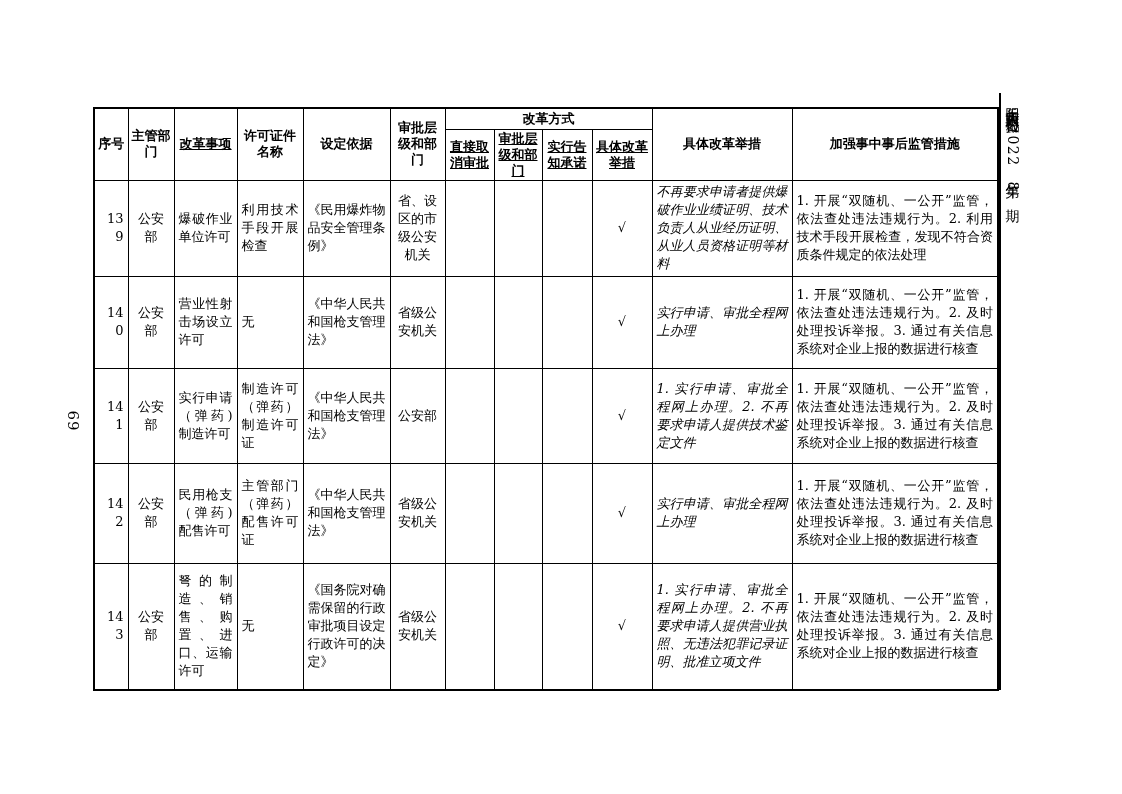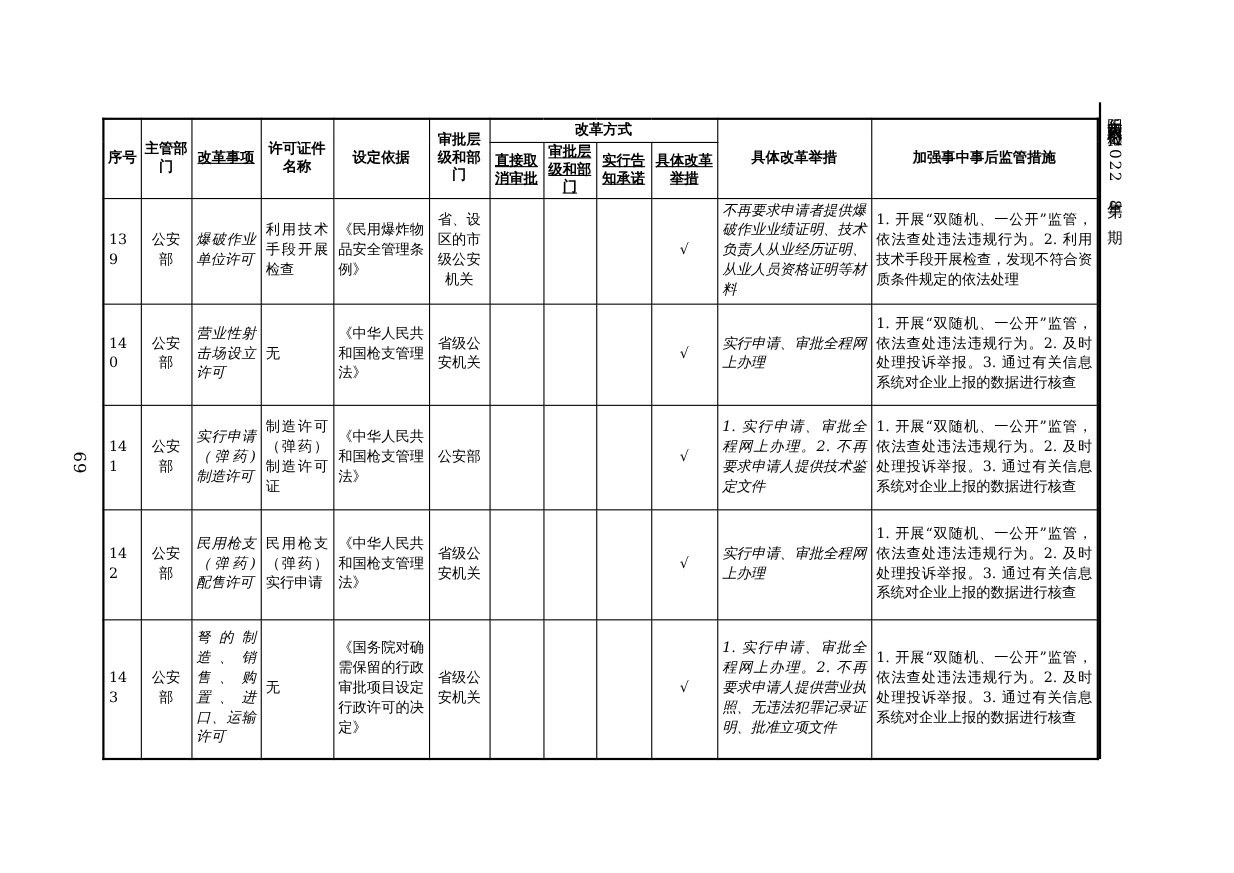--- a/index.html
+++ b/index.html
@@ -74,23 +74,23 @@
     line-height: 18px;
     padding: 2px 4px;
   }
   tr.hr1 { height: 21px; }
   tr.hr2 { height: 49px; }
   tr.rh-139 { height: 96px; }
   tr.rh-140 { height: 92px; }
   tr.rh-141 { height: 95px; }
   tr.rh-142 { height: 100px; }
   tr.rh-143 { height: 127px; }
-  td.c-serial  { text-align: left; }
+  td.c-serial  { text-align: right; }
   td.c-dept    { text-align: center; }
-  td.c-item    { text-align: justify; text-justify: inter-character; padding: 2px 7px; font-style: italic; }
+  td.c-item    { text-align: justify; text-justify: inter-character; padding: 2px 7px; }
   td.c-license { text-align: justify; text-justify: inter-character; }
   td.c-basis   { text-align: justify; text-justify: inter-character; padding: 2px 11px; }
   td.c-level   { text-align: center; }
   td.c-check   { text-align: center; }
   td.c-measures    { text-align: justify; text-justify: inter-character; font-style: italic; }
   td.c-supervision { text-align: justify; text-justify: inter-character; }
 </style>
 </head>
 <body>
 
@@ -175,21 +175,21 @@
         <td class="c-check"></td>
         <td class="c-check"></td>
         <td class="c-check">√</td>
         <td class="c-measures">1. 实行申请、审批全程网上办理。2. 不再要求申请人提供技术鉴定文件</td>
         <td class="c-supervision">1. 开展“双随机、一公开”监管，依法查处违法违规行为。2. 及时处理投诉举报。3. 通过有关信息系统对企业上报的数据进行核查</td>
       </tr>
       <tr class="rh-142">
         <td class="c-serial">142</td>
         <td class="c-dept">公安部</td>
         <td class="c-item">民用枪支（弹药)配售许可</td>
-        <td class="c-license">民用枪支（弹药）实行申请</td>
+        <td class="c-license">主管部门（弹药）配售许可证</td>
         <td class="c-basis">《中华人民共和国枪支管理法》</td>
         <td class="c-level">省级公安机关</td>
         <td class="c-check"></td>
         <td class="c-check"></td>
         <td class="c-check"></td>
         <td class="c-check">√</td>
         <td class="c-measures">实行申请、审批全程网上办理</td>
         <td class="c-supervision">1. 开展“双随机、一公开”监管，依法查处违法违规行为。2. 及时处理投诉举报。3. 通过有关信息系统对企业上报的数据进行核查</td>
       </tr>
       <tr class="rh-143">

